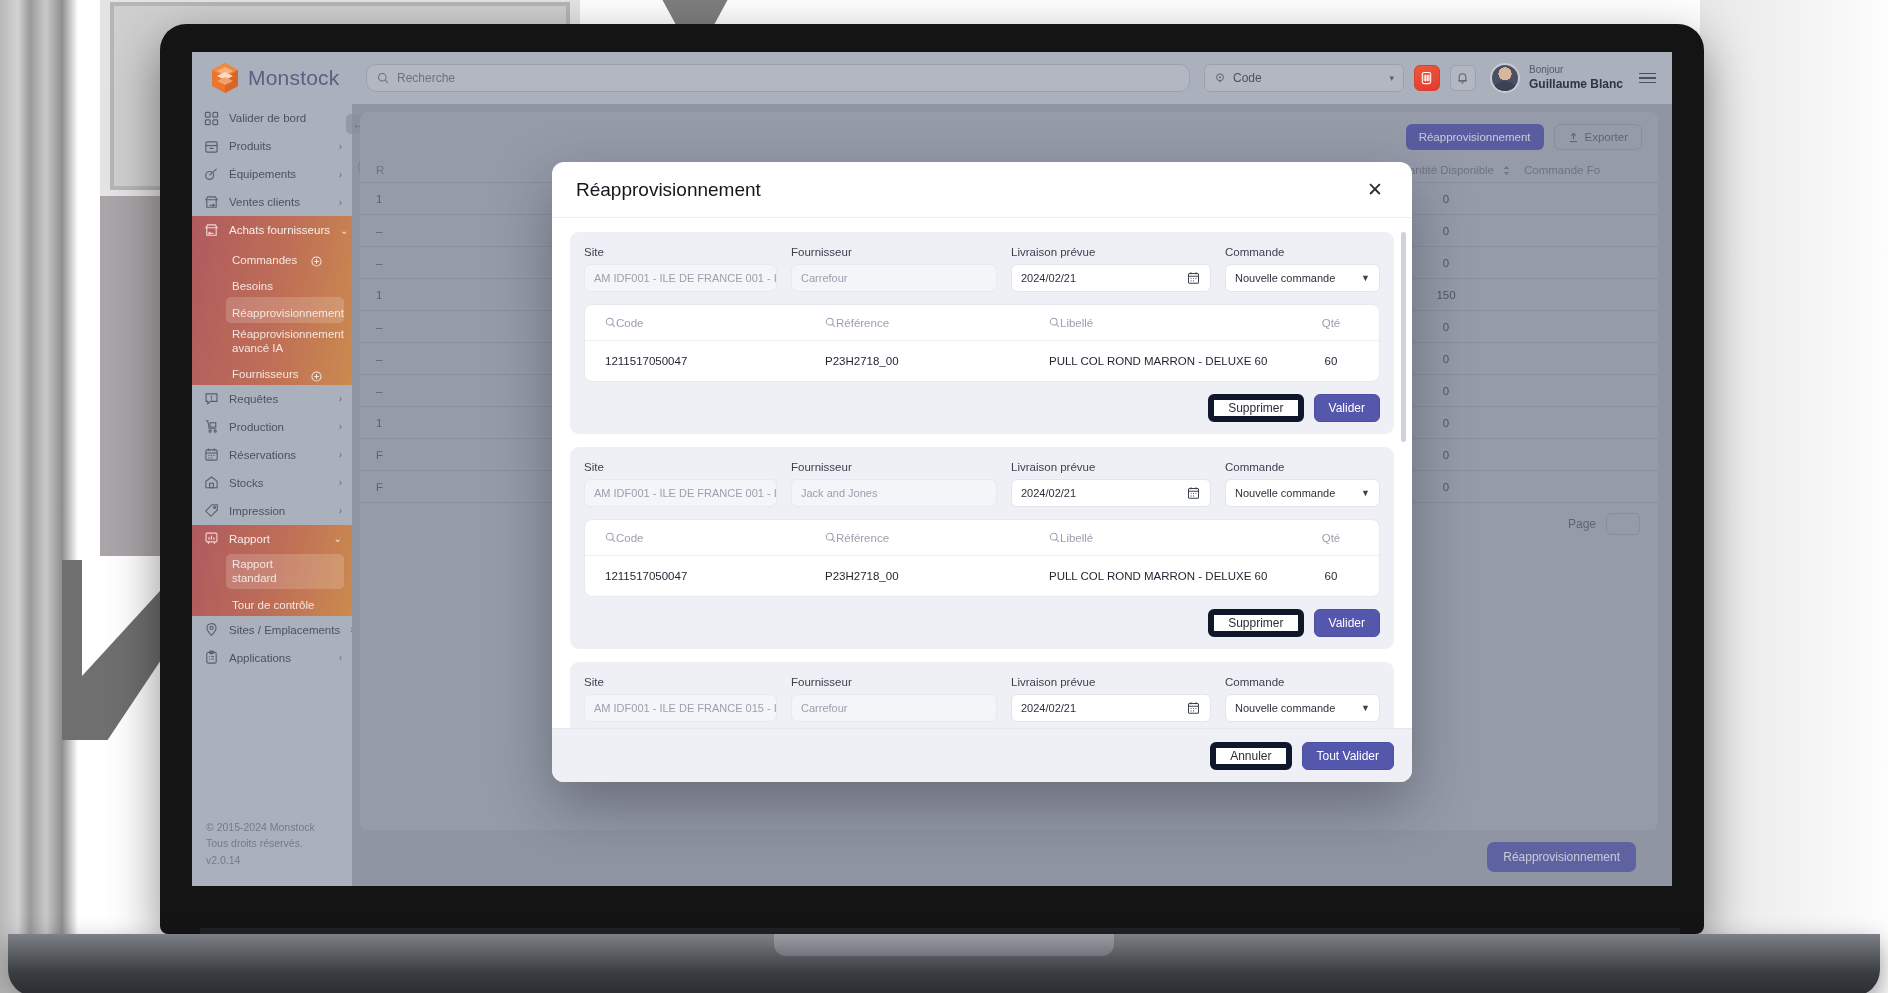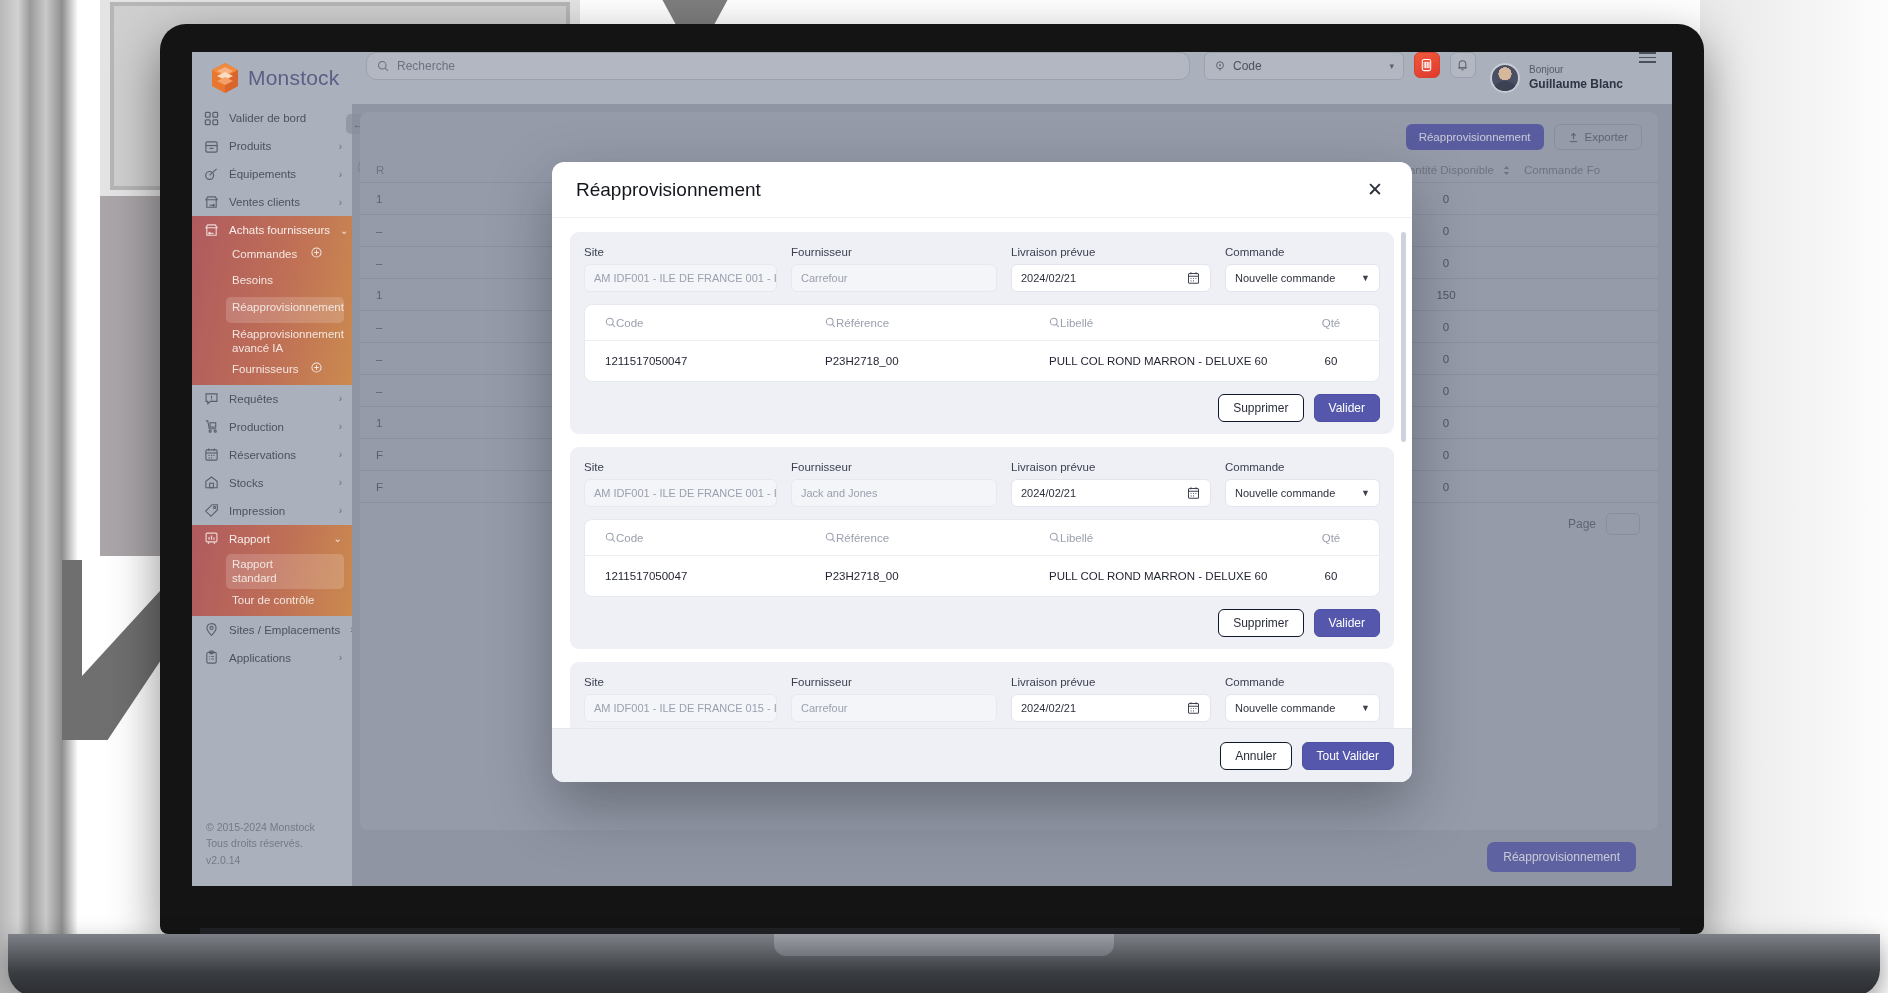--- a/index.html
+++ b/index.html
@@ -88,21 +88,21 @@
     width: 1480px; height: 20px;
     background: #202226;
   }
 
   
   .app { position: absolute; inset: 0; display: flex; flex-direction: column; background:#aeb2be; }
 
   .topbar {
     height: 52px; flex: 0 0 52px;
     background: #aab0bc;
-    display: flex; 
+    display: flex; align-items: center;
     padding: 0 16px 0 0;
   }
   .brand {
     width: 160px; flex: 0 0 160px;
     display: flex; align-items: center; gap: 8px;
     padding-left: 18px;
   }
   .brand-mark { width: 30px; height: 32px; flex: 0 0 30px; }
   .brand-name {
     font-size: 21px; letter-spacing: .2px;
@@ -165,21 +165,21 @@
     color: #4d5260;
   }
   .nav-item .ico { width: 15px; height: 15px; flex: 0 0 15px; opacity:.85; }
   .nav-item .lbl { flex: 1 1 auto; white-space: nowrap; }
   .nav-item .chev { font-size: 10px; color: #6a6f7c; }
 
   .nav-group.active { background: linear-gradient(100deg,#b05a5f 0%, #bf6f56 55%, #cb8a4f 100%); }
   .nav-group.active .nav-item { color: #f6eeea; }
   .nav-group.active .nav-item .chev { color:#f1e4dd; }
   .sub-item {
-    display: flex; align-items: flex-start;
+    display: flex; align-items: flex-end;
     min-height: 26px; padding: 3px 26px 3px 40px;
     color: #f3e6e0; line-height: 1.25;
   }
   .sub-item.sel {
     background: rgba(255,255,255,.17);
     border-radius: 5px; margin: 1px 8px 1px 34px;
     padding-left: 6px;
   }
   .sub-item.multiline { display:block; }
 
@@ -338,21 +338,21 @@
   .lc.c-lib  { flex: 1 1 auto; }
   .lc.c-qte  { width: 96px; text-align: center; }
 
   .card-actions {
     display:flex; justify-content:flex-end; gap:10px; margin-top: 12px;
   }
   .btn {
     height: 28px; padding: 0 14px; border-radius: 6px;
     font-size: 12px; display:flex; align-items:center; justify-content:center;
   }
-  .btn-white { background:#fff; border:1px solid #0f172a; color:#2a2e3a; }
+  .btn-white { background:#fff; border:6px solid #0f172a; color:#2a2e3a; }
   .btn-violet { background:#5457ab; color:#fff; border:1px solid #4c4fa2; }
 
   .modal-foot {
     flex: 0 0 54px; background:#eef0f6;
     display:flex; align-items:center; justify-content:flex-end;
     gap:10px; padding: 0 18px;
     border-top: 1px solid #e4e7ef;
   }
 
   svg { display:block; }

